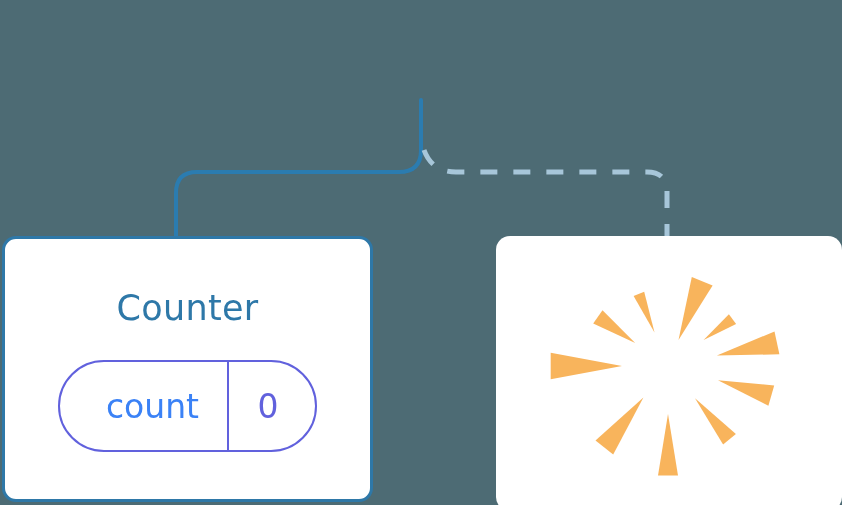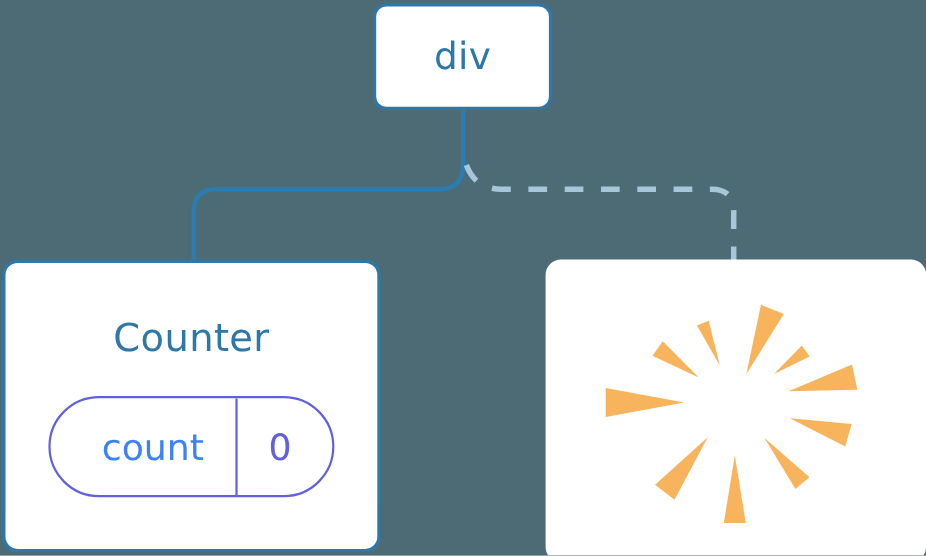--- a/index.html
+++ b/index.html
@@ -53,21 +53,21 @@
     color: #2e78a8;
     font-size: 34px;
     line-height: 1;
     letter-spacing: 0.3px;
   }
 
   
   #node-counter {
     left: 2px;
     top: 236px;
-    width: 344px;
+    width: 371px;
     height: 266px;
     border-radius: 14px;
     display: flex;
     flex-direction: column;
     align-items: center;
   }
   #node-counter .node-title {
     margin-top: 52px;
     font-size: 35px;
   }
@@ -119,23 +119,20 @@
 </head>
 <body>
 
 <div id="stage" style="background: rgb(77, 107, 116);">
 
   <svg id="connectors" viewBox="0 0 842 505">
     <path id="edge-solid" fill="none" stroke="#2b7cb0" stroke-width="4" stroke-linecap="round" d="M 421,100 L 421,150 Q 421,172 399,172 L 197,172 Q 176,172 176,193 L 176,238"></path>
     <path id="edge-dashed" fill="none" stroke="#a7c6d9" stroke-width="5" stroke-linecap="butt" stroke-dasharray="17 16" d="M 424,150 Q 432,172 456,172 L 647,172 Q 667,172 667,192 L 667,238"></path>
   </svg>
 
-  <div class="node bordered" id="node-div" style="border-color: rgb(46, 120, 168);">
-    <span class="node-title" style="color: rgb(46, 120, 168);">div</span>
-  </div>
 
   <div class="node bordered" id="node-counter" style="border-color: rgb(46, 120, 168);">
     <span class="node-title" style="color: rgb(46, 120, 168);">Counter</span>
     <div class="state-pill" style="border-color: rgb(97, 97, 221);">
       <span class="pill-key" style="color: #3b82f6;">count</span>
       <span class="pill-value" style="color: rgb(97, 97, 221); border-left-color: rgb(97, 97, 221);">0</span>
     </div>
   </div>
 
   <div class="node" id="node-highlight">

